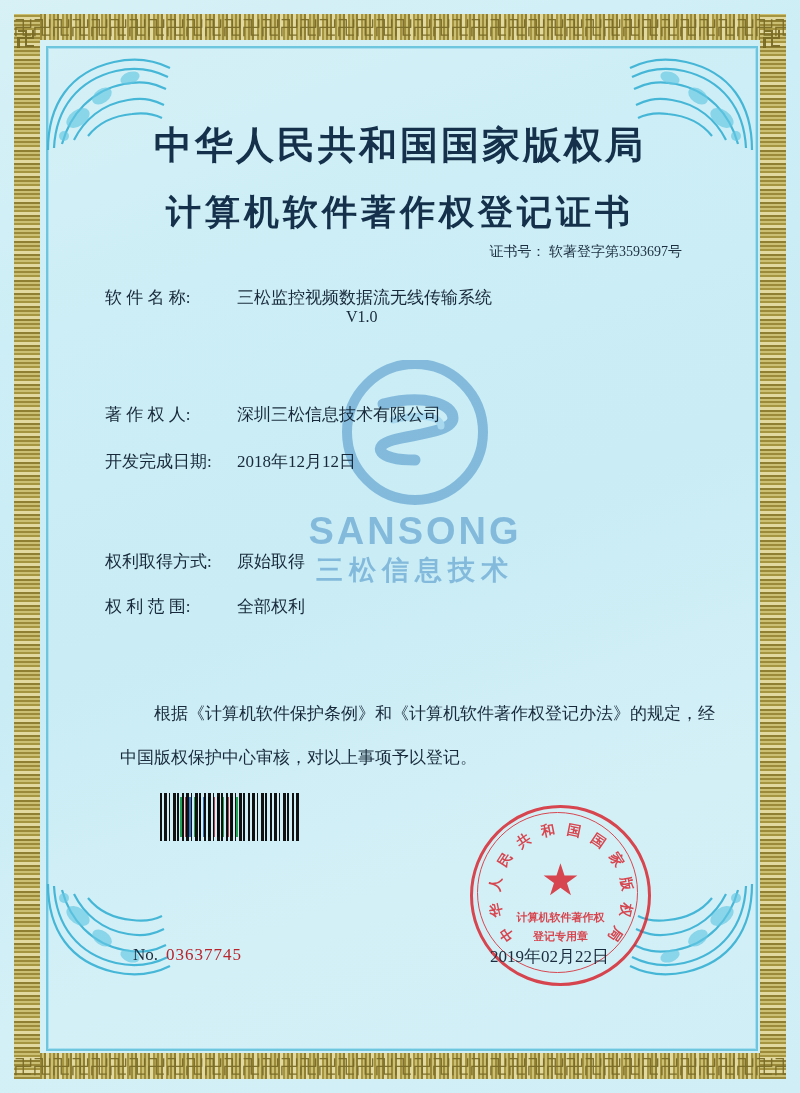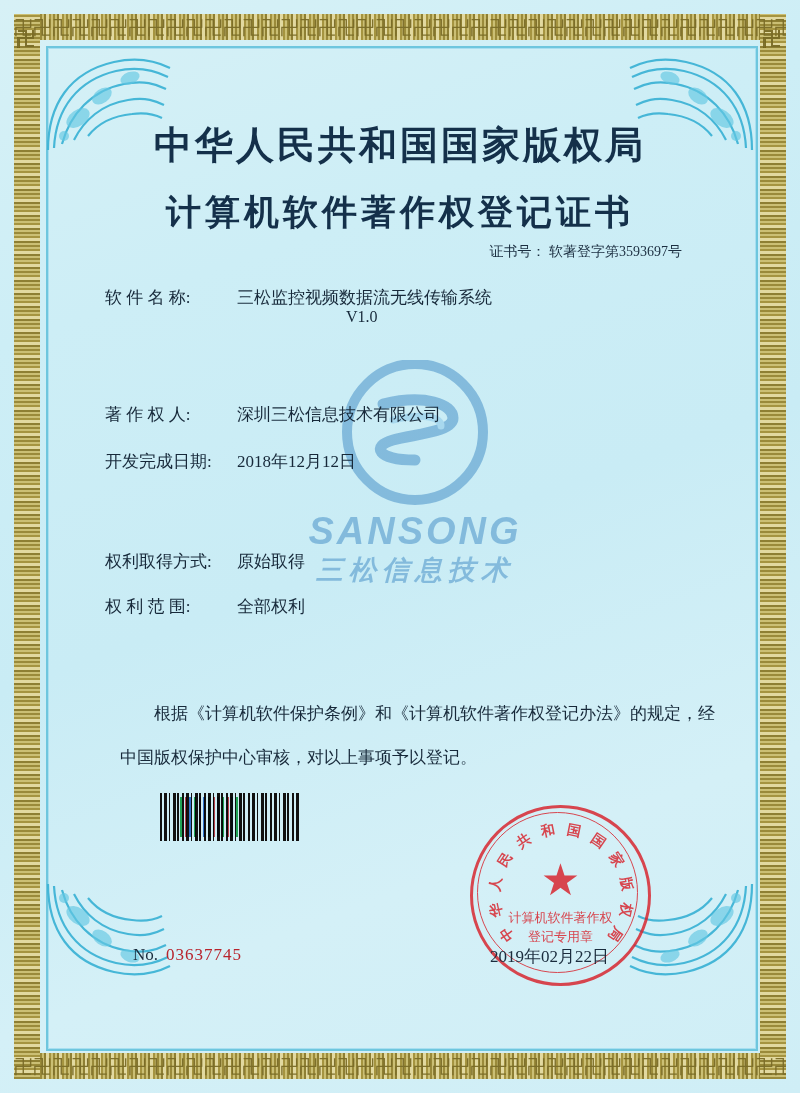--- a/index.html
+++ b/index.html
@@ -107,21 +107,20 @@
     pointer-events: none;
     opacity: 0.45;
   }
   .wm-text {
     position: absolute;
     width: 300px;
     text-align: center;
     color: #2f7fbf;
     font-weight: bold;
     letter-spacing: 3px;
-    font-style: italic;
   }
   .wm-en { top: 150px; font-size: 38px; font-family: "Liberation Sans", sans-serif; }
   .wm-cn { top: 192px; font-size: 27px; letter-spacing: 6px; }
 
   
   #title-block {
     position: absolute;
     left: 60px;
     top: 120px;
     width: 680px;
@@ -253,23 +252,23 @@
     font-size: 44px;
     line-height: 44px;
     color: #d8202a;
     font-family: "DejaVu Sans", sans-serif;
   }
   #seal .seal-bottom {
     position: absolute;
     left: 0; top: 100px;
     width: 175px;
     text-align: center;
-    font-size: 13px;
+    font-size: 11px;
     line-height: 19px;
-    font-weight: normal;
+    font-weight: bold;
     font-family: "Liberation Serif", serif;
   }
   .seal-arc-char {
     position: absolute;
     left: 50%;
     top: 50%;
     width: 16px;
     margin-left: -8px;
     margin-top: -8px;
     height: 16px;

